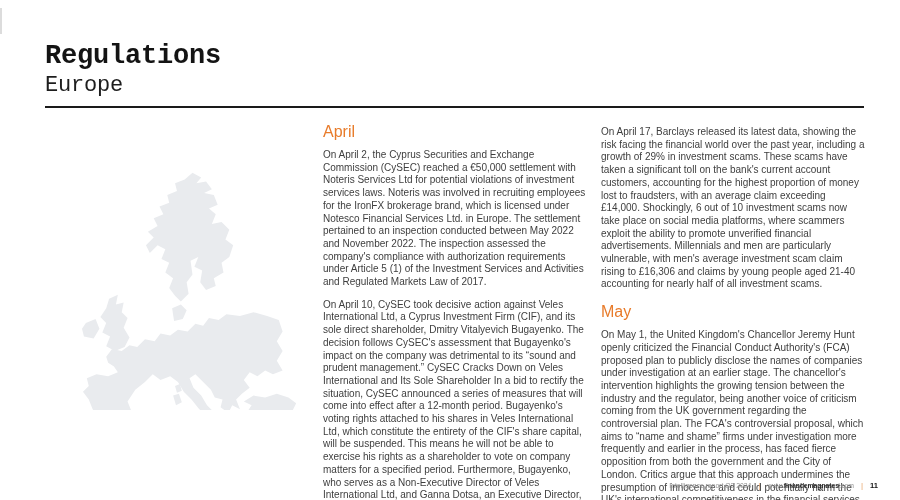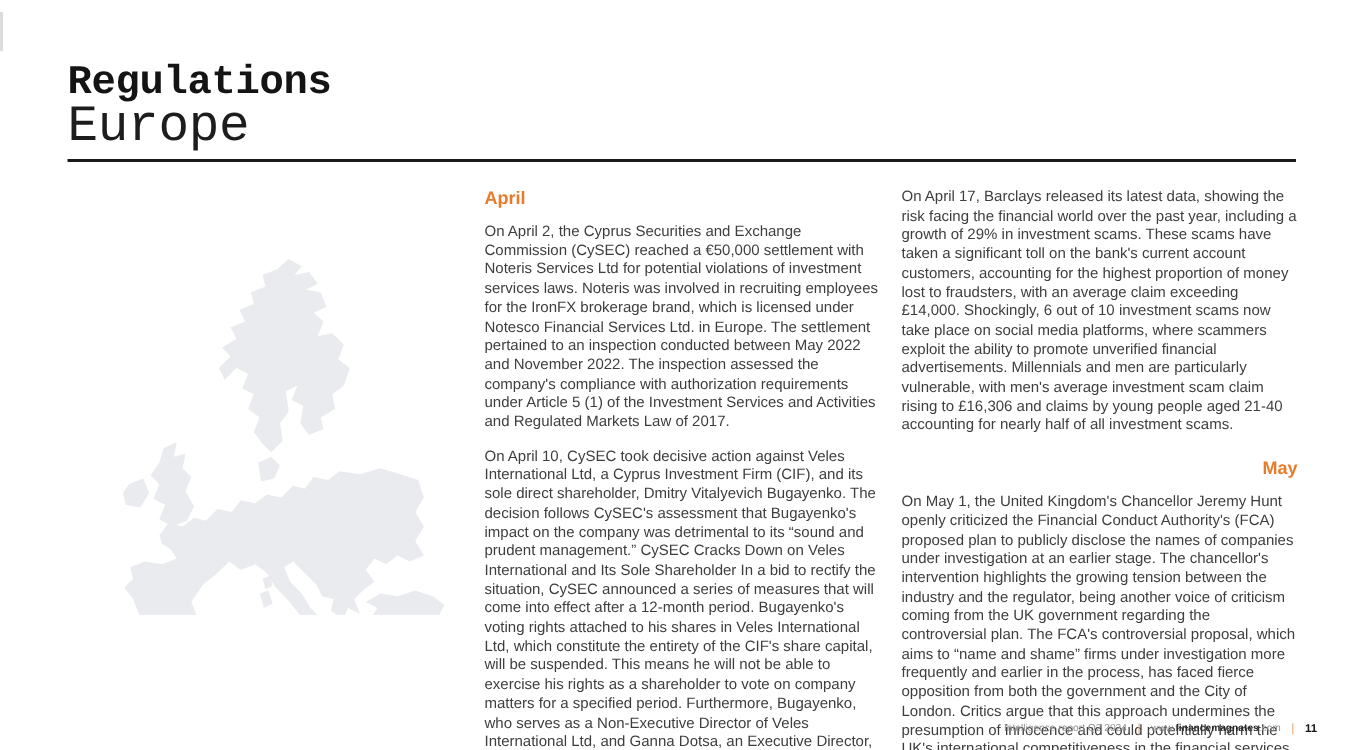--- a/index.html
+++ b/index.html
@@ -7,34 +7,34 @@
     width:900px;height:500px;background:#ffffff;
     font-family:"Liberation Sans", sans-serif;
     -webkit-font-smoothing:antialiased;
   }
   .page{position:relative;width:900px;height:500px;background:#ffffff;overflow:hidden;}
 
   .edge-tick{position:absolute;left:0;top:8px;width:2px;height:26px;background:#dcdcdc;}
 
   header{position:absolute;left:45px;top:42px;font-family:Liberation Mono, monospace;}
   .title{margin:0;font-size:27px;font-weight:700;color:#141414;line-height:29px;letter-spacing:-0.2px;}
-  .subtitle{margin:0;font-size:34px;font-weight:300;color:#1d1d1d;line-height:29px;letter-spacing:-0.2px;}
+  .subtitle{margin:0;font-size:22px;font-weight:300;color:#1d1d1d;line-height:29px;letter-spacing:-0.2px;}
 
   .rule{position:absolute;left:45px;top:106px;width:819px;height:2px;background:#1a1a1a;}
 
   .map{position:absolute;left:50px;top:166px;width:252px;height:244px;}
   .map svg{width:100%;height:100%;display:block;}
   .map path{fill:#e9ebee;}
 
   .col{position:absolute;top:126px;width:264px;font-size:10px;line-height:12.7px;color:#3e3e3e;text-align:left;}
   .col1{left:323px;}
   .col2{left:601px;}
-  .month{margin:0 0 11px 0;font-size:12px;font-weight:700;color:#e87b2a;line-height:12px;}
+  .month{margin:0 0 11px 0;font-size:16px;font-weight:400;color:#e87b2a;line-height:12px;}
   .col p{margin:0 0 10px 0;}
-  .col2 .month{margin-top:15px;text-align:right;}
+  .col2 .month{margin-top:15px;}
 
   footer{
     position:absolute;right:22px;top:481px;
     font-size:6.8px;color:#8f8f8f;line-height:10px;
     display:flex;align-items:center;gap:7px;white-space:nowrap;
   }
   footer .f-sep{color:#e9a468;font-size:8px;}
   footer b{color:#2a2a2a;font-weight:700;}
   .f-page{font-size:7.6px;color:#141414;font-weight:700;}
 </style>

